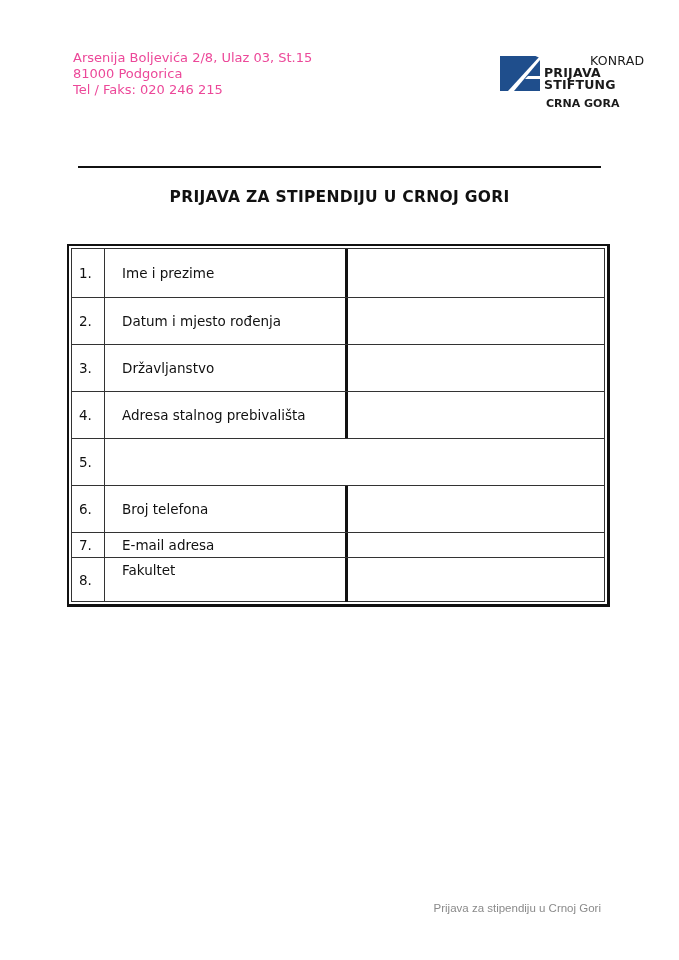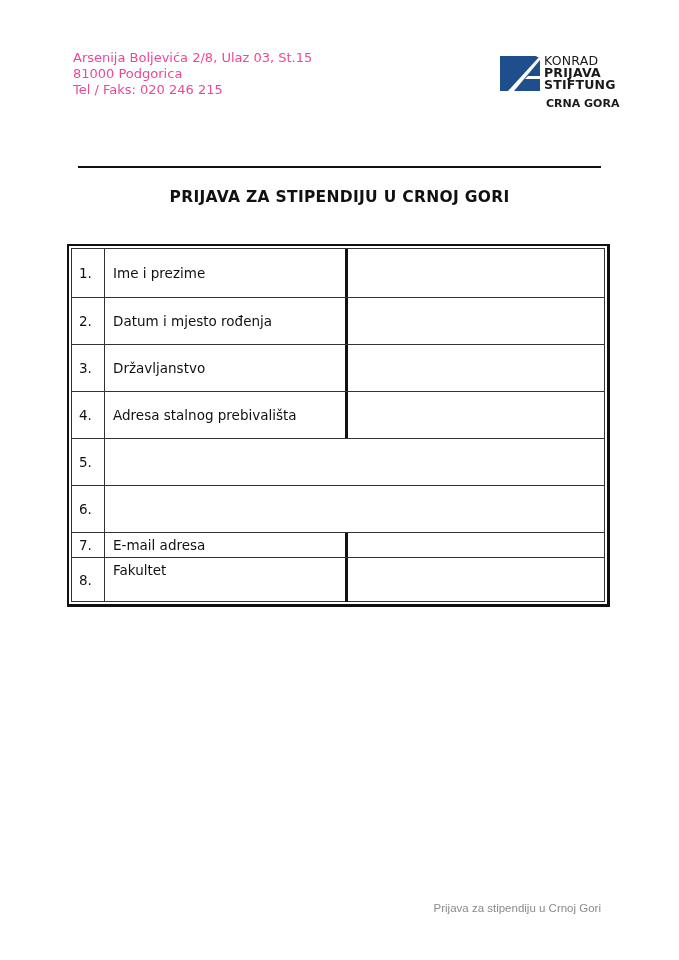--- a/index.html
+++ b/index.html
@@ -40,21 +40,21 @@
       height: 35px;
     }
     .logo-text {
       position: absolute;
       left: 44px;
       top: -1px;
       font-family: "DejaVu Sans", sans-serif;
       color: #1a1a1a;
       line-height: 12px;
     }
-    .logo-text .l1 { font-size: 12.5px; font-weight: normal; letter-spacing: 0.2px; }
+    .logo-text .l1 { font-size: 12.5px; font-weight: normal; letter-spacing: 0.2px; margin-left: 46px; }
     .logo-text .l2 { font-size: 12.5px; font-weight: bold; letter-spacing: 0.2px; }
     .logo-text .l3 { font-size: 12.5px; font-weight: bold; letter-spacing: 0.2px; }
     .logo-sub {
       position: absolute;
       left: 46px;
       top: 41px;
       font-size: 11px;
       font-weight: bold;
       color: #1a1a1a;
       white-space: nowrap;
@@ -121,21 +121,21 @@
     }
     .cell-label {
       position: absolute;
       left: 34px;
       top: 0;
       bottom: 0;
       width: 242px;
       border-right: 3px solid #111;
       font-size: 13.5px;
       box-sizing: border-box;
-      padding-left: 7px;
+      padding-left: 16px;
       display: flex;
       align-items: center;
       white-space: nowrap;
     }
     .cell-value {
       position: absolute;
       left: 279px;
       right: 0;
       top: 0;
       bottom: 0;
@@ -214,20 +214,21 @@
       <div class="cell-value"></div>
     </div>
 
     <div class="row" style="top:190px; height:46px;">
       <div class="cell-num">5.</div>
       <div class="cell-value"></div>
     </div>
 
     <div class="row" style="top:237px; height:46px;">
       <div class="cell-num">6.</div>
+      <div class="cell-label">Broj telefona</div>
       <div class="cell-value"></div>
     </div>
 
     <div class="row" style="top:284px; height:24px;">
       <div class="cell-num">7.</div>
       <div class="cell-label">E-mail adresa</div>
       <div class="cell-value"></div>
     </div>
 
     <div class="row top-align" style="top:309px; height:44px;">

